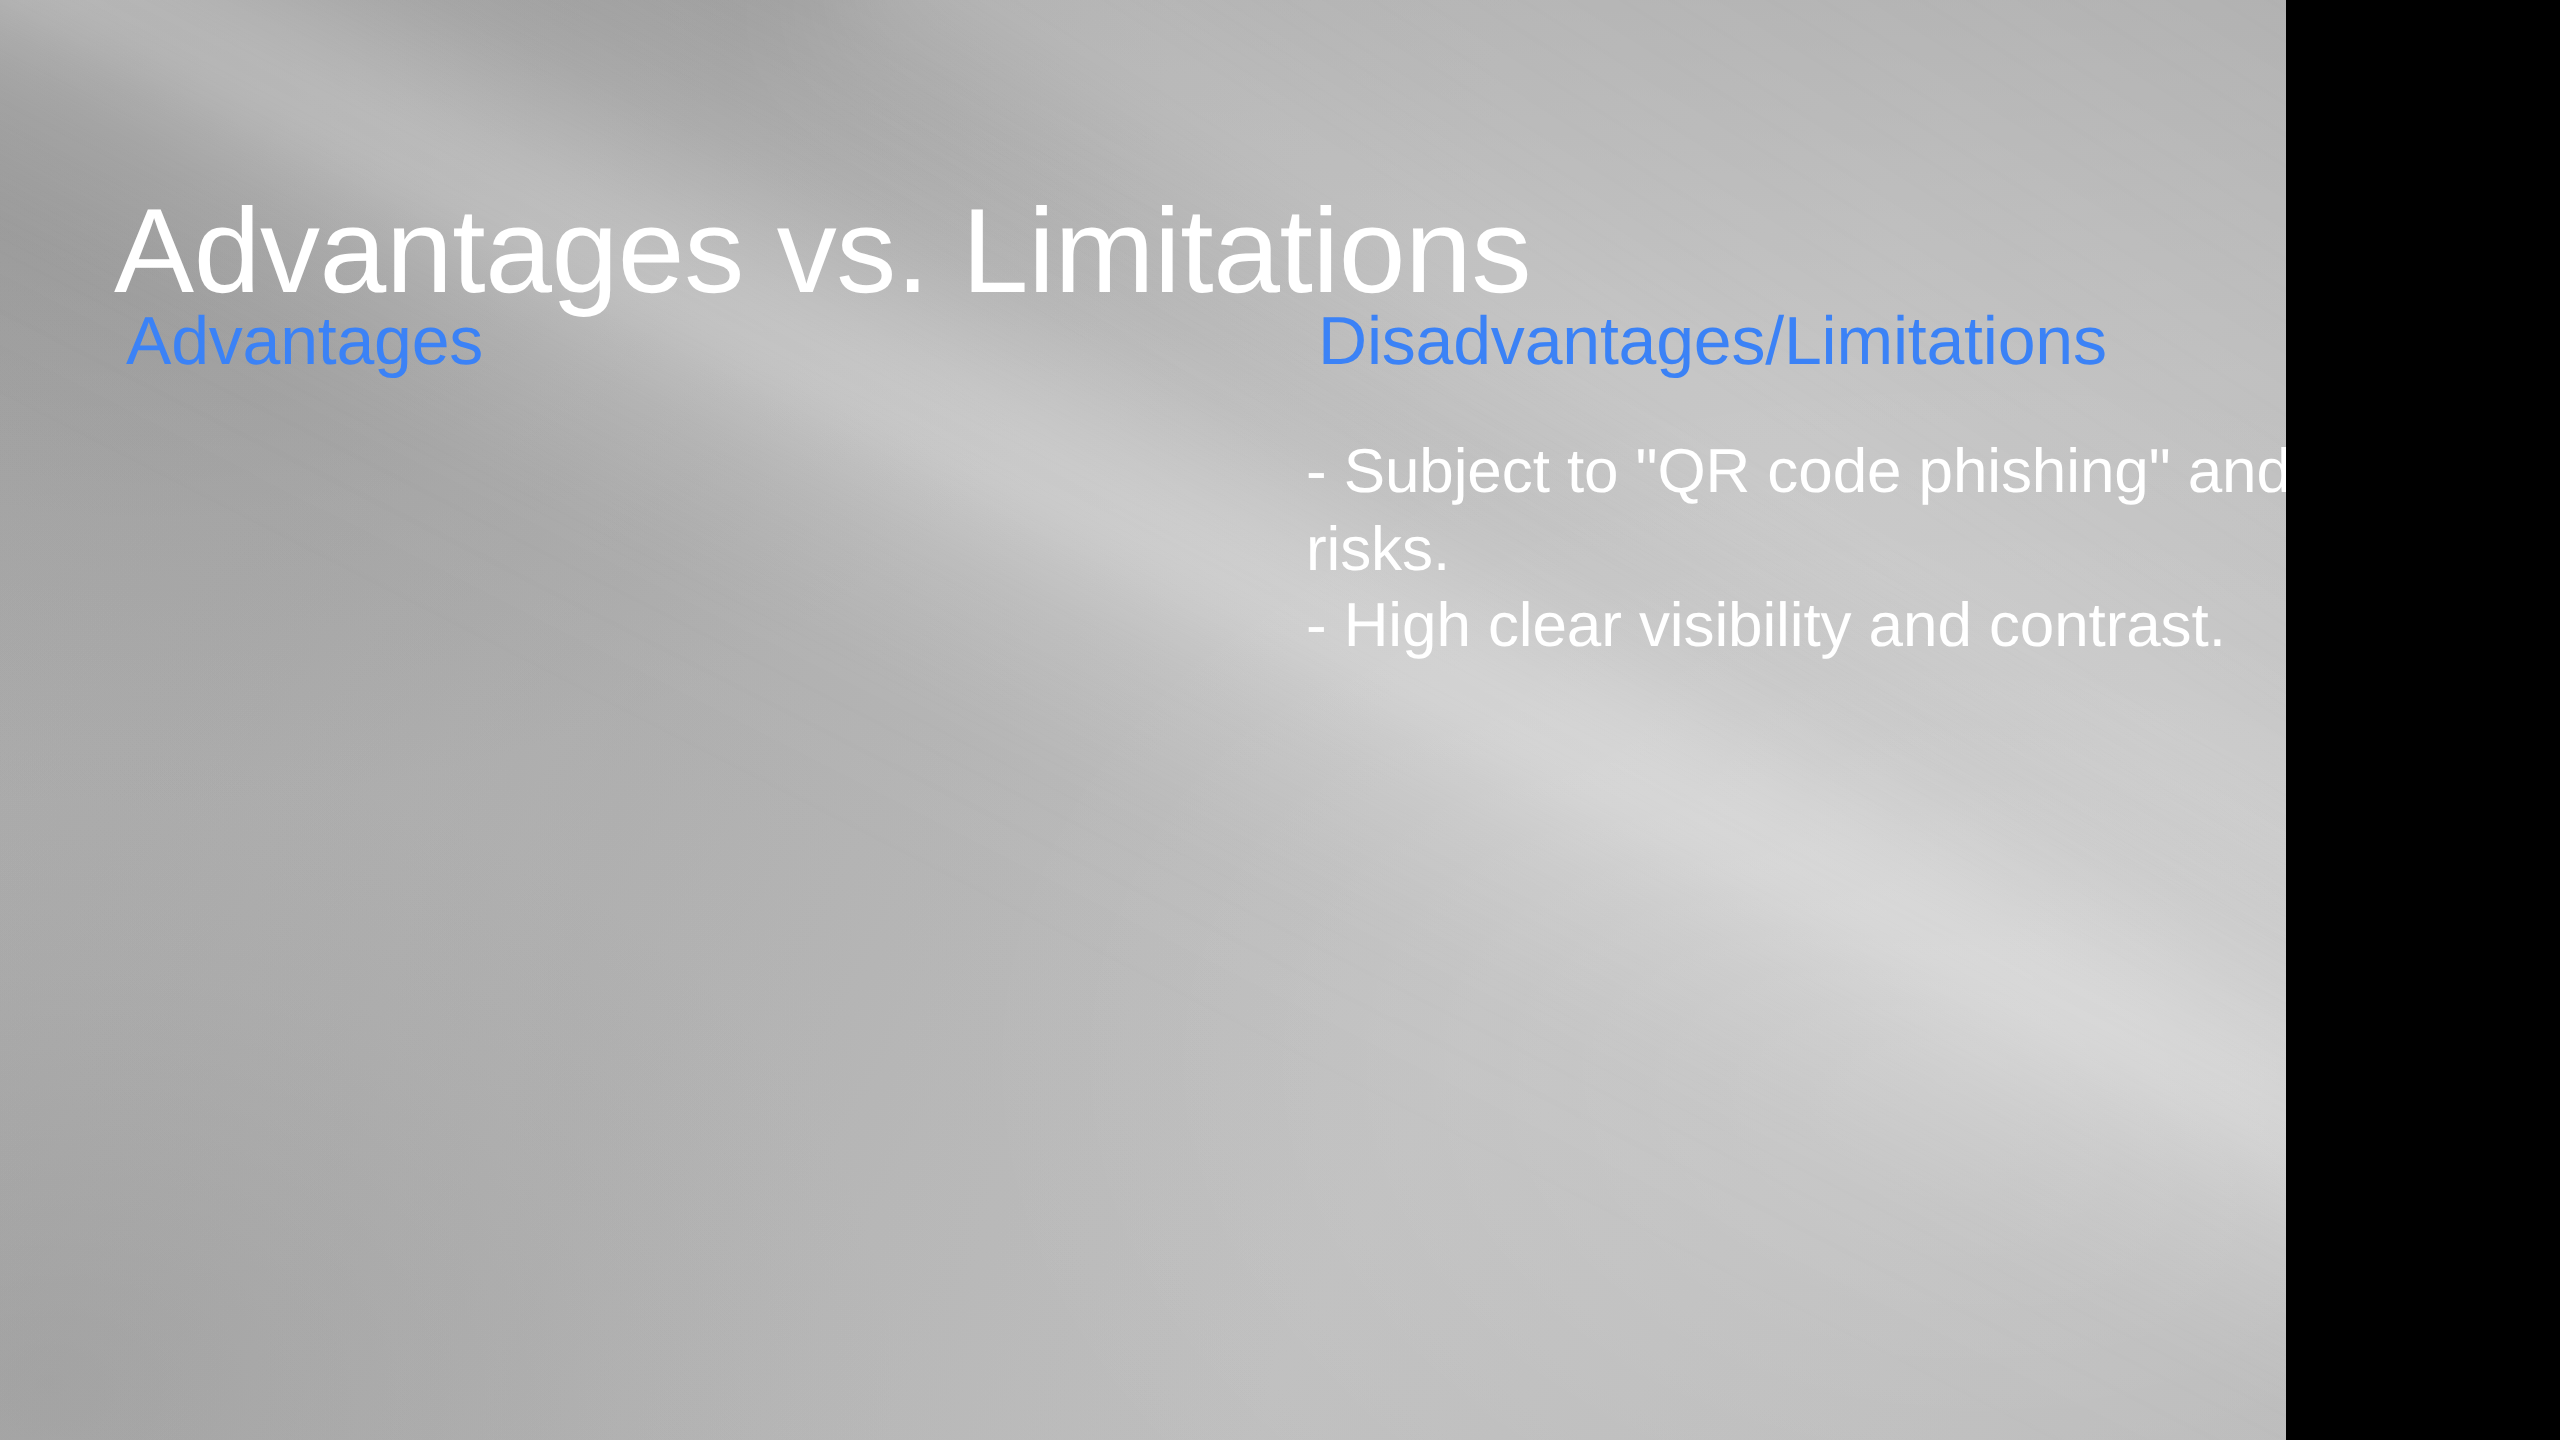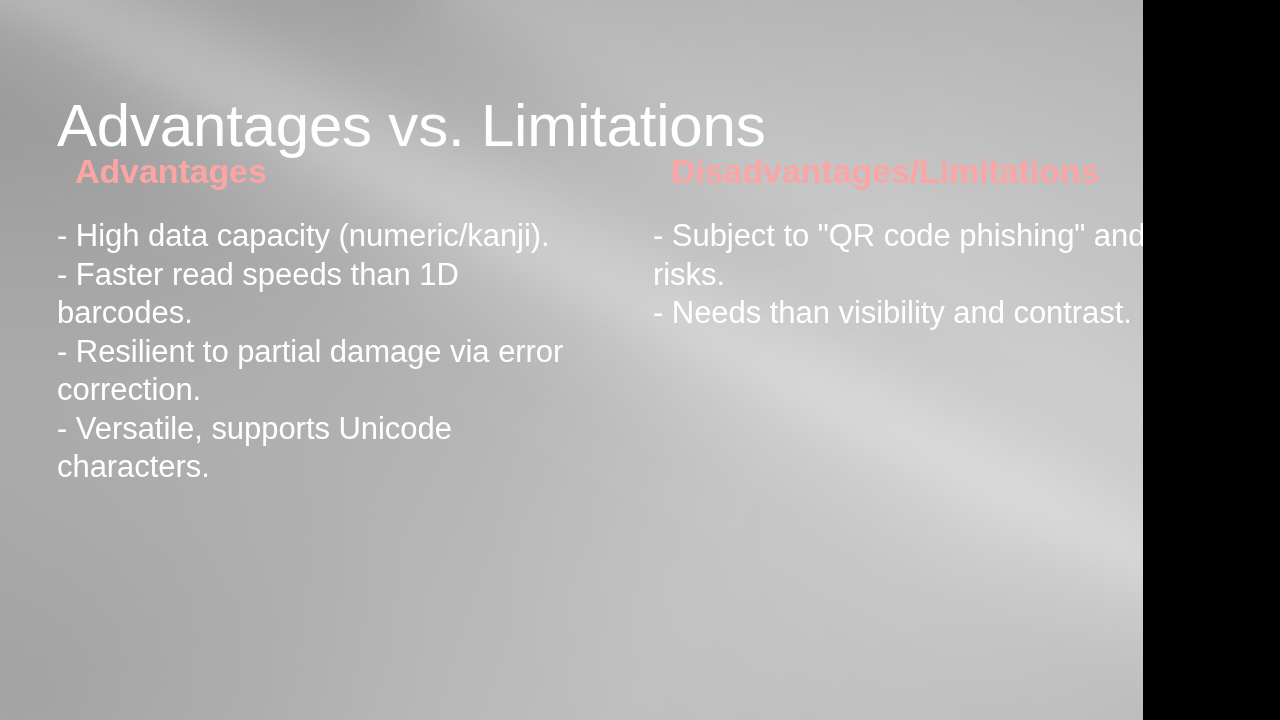--- a/index.html
+++ b/index.html
@@ -136,25 +136,25 @@
     padding-left: 57px;
     padding-right: 50px;
   }
   .col-right {
     width: 627px;
     padding-left: 0px;
     padding-right: 16px;
   }
   .col-heading {
     font-size: 34px;
-    font-weight: 700;
-    color: #fca5a5;
+    font-weight: 400;
+    color: #3b82f6;
     line-height: 1.16;
     letter-spacing: -0.1px;
-    margin: 0 0 26px 18px;
+    margin: 0 0 26px 6px;
   }
   .col-body {
     font-size: 31px;
     font-weight: 400;
     color: #ffffff;
     line-height: 38.5px;
     letter-spacing: -0.05px;
   }
   .bullet-line {
     white-space: pre-wrap;
@@ -175,31 +175,25 @@
   <div class="bg-glow-br"></div>
 
   <div class="content">
 
     <h1 class="slide-title">Advantages vs. Limitations</h1>
 
     <div class="columns">
 
       <div class="col col-left">
         <div class="col-heading">Advantages</div>
-        <div class="col-body">
-          <div class="bullet-line">- High data capacity (numeric/kanji).</div>
-          <div class="bullet-line">- Faster read speeds than 1D barcodes.</div>
-          <div class="bullet-line">- Resilient to partial damage via error correction.</div>
-          <div class="bullet-line">- Versatile, supports Unicode characters.</div>
-        </div>
       </div>
 
       <div class="col col-right">
         <div class="col-heading">Disadvantages/Limitations</div>
         <div class="col-body">
           <div class="bullet-line">- Subject to "QR code phishing" and security risks.</div>
-          <div class="bullet-line">- Needs than visibility and contrast.</div>
+          <div class="bullet-line">- High clear visibility and contrast.</div>
         </div>
       </div>
 
     </div>
   </div>
 </div>
 
 </body></html>

